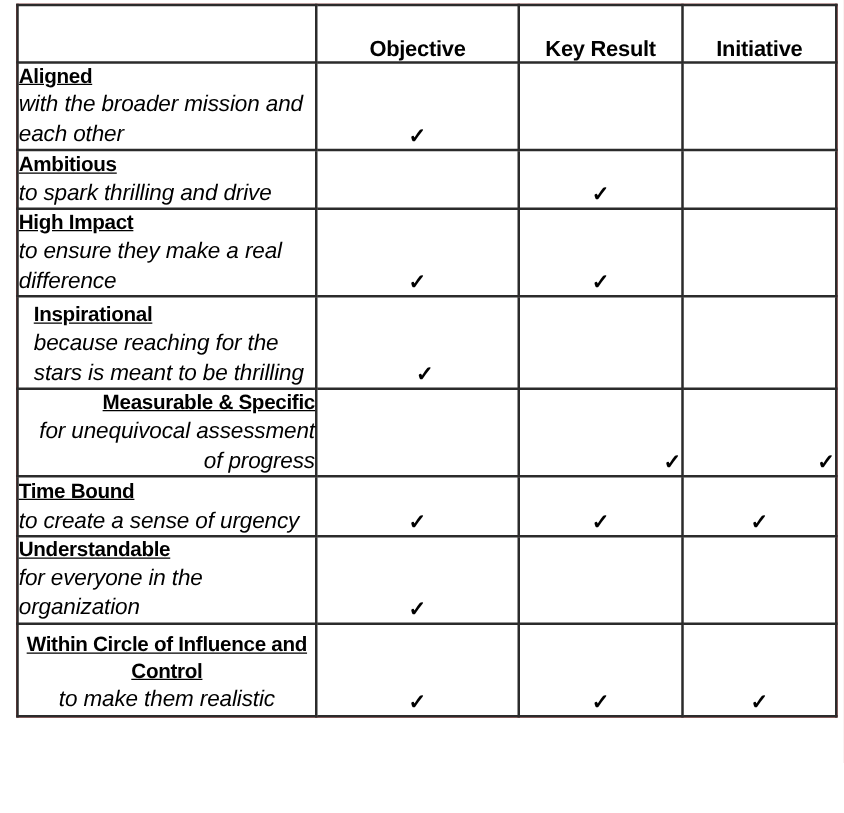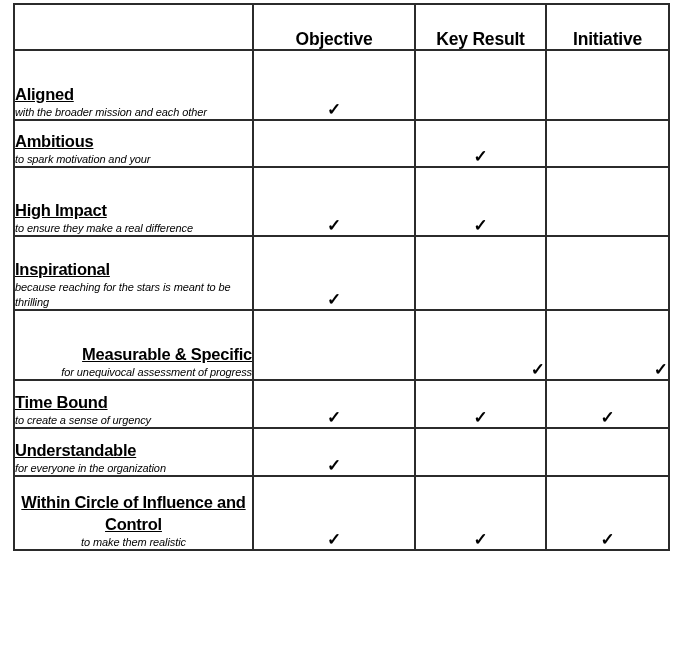--- a/index.html
+++ b/index.html
@@ -62,21 +62,21 @@
   }
   .crit-title {
     font-size: 16.5px;
     font-weight: bold;
     line-height: 1.28;
     letter-spacing: -0.25px;
     white-space: pre-line;
     text-decoration: underline;
   }
   .crit-sub {
-    font-size: 11px;
+    font-size: 18px;
     font-style: italic;
     font-weight: normal;
     line-height: 1.3;
     letter-spacing: -0.1px;
     margin-top: 0px;
   }
 
   
   td.mark {
     text-align: center;
@@ -90,21 +90,21 @@
     line-height: 1;
     color: #000000;
   }
   .check.empty { visibility: hidden; }
 
   
   tr[data-h="1"] td { height: 68px; }
   tr[data-h="2"] td { height: 45px; }
   tr[data-h="3"] td { height: 70px; }
   tr[data-h="4"] td { height: 67px; }
-  tr[data-h="5"] td { height: 72px; }
+  tr[data-h="5"] td { height: 72px; padding-left: 12px; }
   tr[data-h="6"] td { height: 68px; text-align: right; }
   tr[data-h="7"] td { height: 46px; }
   tr[data-h="8"] td { height: 46px; }
   tr[data-h="9"] td { height: 72px; text-align: center; }
 </style>
 </head>
 <body>
 
 <div id="okr-table-wrap">
   <table class="okr">
@@ -130,21 +130,21 @@
           <div class="crit-sub">with the broader mission and each other</div>
         </td>
         <td class="mark"><span class="check">✓</span></td>
         <td class="mark"><span class="check empty"></span></td>
         <td class="mark"><span class="check empty"></span></td>
       </tr>
 
       <tr data-h="2">
         <td class="criteria">
           <div class="crit-title">Ambitious</div>
-          <div class="crit-sub">to spark motivation and your</div>
+          <div class="crit-sub">to spark thrilling and drive</div>
         </td>
         <td class="mark"><span class="check empty"></span></td>
         <td class="mark"><span class="check">✓</span></td>
         <td class="mark"><span class="check empty"></span></td>
       </tr>
 
 
       <tr data-h="4">
         <td class="criteria">
           <div class="crit-title">High Impact</div>

